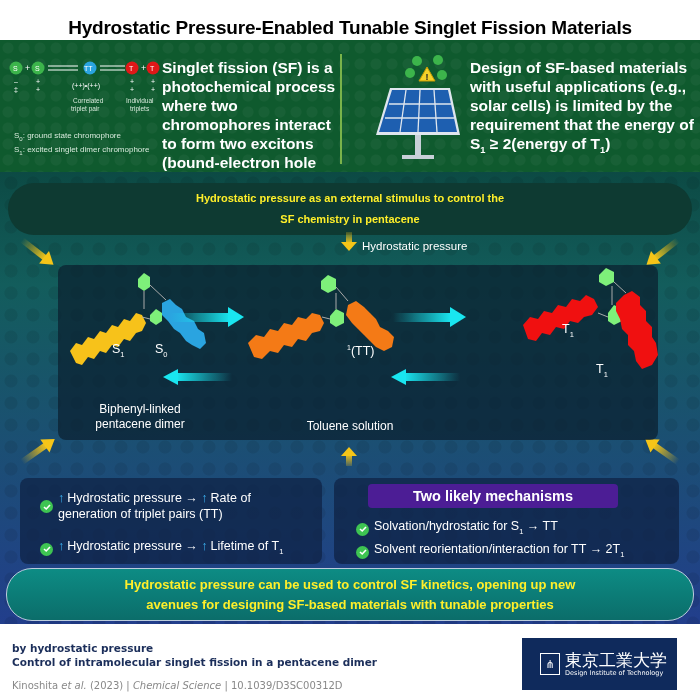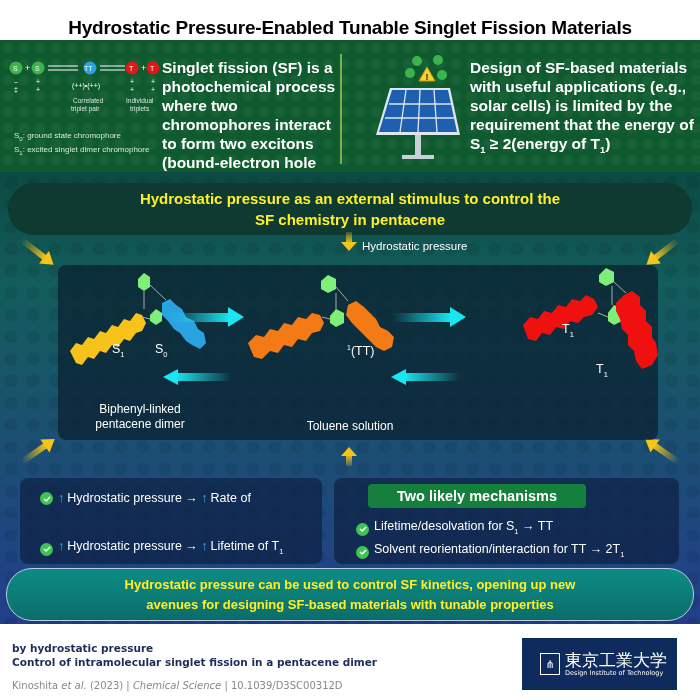--- a/index.html
+++ b/index.html
@@ -8,28 +8,28 @@
 .top-band{position:absolute;left:0;top:40px;width:700px;height:132px;background:#0f5a2e;background-image:radial-gradient(circle,rgba(255,255,255,0.04) 5px,transparent 6px);background-size:16px 16px}
 .main-band{position:absolute;left:0;top:172px;width:700px;height:452px;background:linear-gradient(180deg,#0c4a44 0%,#125a5a 20%,#1a4e70 60%,#203f88 100%);background-image:radial-gradient(circle,rgba(0,0,0,0.08) 6px,transparent 7px),linear-gradient(180deg,#0c4a44 0%,#135d5c 25%,#1b4f73 60%,#223e8c 100%);background-size:22px 22px,100% 100%}
 .divider{position:absolute;left:340px;top:54px;width:2px;height:110px;background:#7ab34a}
 .sf-eq{position:absolute;left:10px;top:60px;width:150px;height:60px}
 .sf-note{position:absolute;color:#d8eadc;font-size:8px;white-space:nowrap}
 .sf-note sub{font-size:6px}
 .txt-white{color:#fff;font-weight:bold;font-size:15.5px;line-height:19px}
 .sf-text{position:absolute;left:162px;top:58px;width:180px}
 .design-text{position:absolute;left:470px;top:58px;width:230px}
 sub{font-size:60%}
-.header-pill{position:absolute;left:8px;top:183px;width:684px;height:52px;background:#0e3a32;border-radius:26px;display:flex;flex-direction:column;align-items:center;justify-content:center;color:#ffef2a;font-weight:bold;font-size:15px;line-height:21px;text-align:center}
+.header-pill{position:absolute;left:8px;top:183px;width:684px;height:52px;background:#0e3a32;border-radius:26px;display:flex;flex-direction:column;align-items:center;justify-content:center;color:#ffef2a;font-weight:bold;font-size:11px;line-height:21px;text-align:center}
 .hp-label{position:absolute;left:362px;top:240px;color:#fff;font-size:11.5px}
 .diagram{position:absolute;left:58px;top:265px;width:600px;height:175px;background:rgba(10,30,45,0.7);border-radius:8px}
 .dlabel{position:absolute;color:#fff;font-size:12px;text-align:center}
 .mol-label{position:absolute;color:#fff;font-size:12.5px}
 .bottom-left{position:absolute;left:20px;top:478px;width:302px;height:86px;background:rgba(15,35,70,0.75);border-radius:8px}
 .bottom-right{position:absolute;left:334px;top:478px;width:345px;height:86px;background:rgba(15,35,70,0.75);border-radius:8px}
-.mech-title{position:absolute;left:34px;top:6px;width:218px;height:24px;background:#15803d;border-radius:4px;color:#fff;font-weight:bold;font-size:14.5px;display:flex;align-items:center;justify-content:center}
+.mech-title{position:absolute;left:34px;top:6px;width:250px;height:24px;background:#4c1d95;border-radius:4px;color:#fff;font-weight:bold;font-size:14.5px;display:flex;align-items:center;justify-content:center}
 .check-row{position:absolute;display:flex;align-items:center;color:#fff;font-size:12.5px;line-height:16px}
 .check{width:13px;height:13px;border-radius:50%;background:#3ec452;display:inline-flex;align-items:center;justify-content:center;margin-right:5px;flex-shrink:0;margin-top:1px}
 .up{color:#3ab0f0;font-weight:bold;margin-right:3px}
 .concl{position:absolute;left:6px;top:568px;width:688px;height:53px;background:linear-gradient(180deg,#0d8c84 0%,#0b6d6a 100%);border:1px solid #bcd;border-radius:26px;display:flex;flex-direction:column;align-items:center;justify-content:center;color:#ffef2a;font-weight:bold;font-size:13px;line-height:20px;text-align:center}
 .footer-title{position:absolute;left:12px;top:641px;color:#1b2e5a;font-weight:bold;font-size:10.5px;line-height:14px;font-family:"DejaVu Sans",sans-serif}
 .footer-cite{position:absolute;left:12px;top:680px;color:#888;font-size:10px;font-family:"DejaVu Sans",sans-serif}
 .footer-cite i{font-style:italic}
 .logo{position:absolute;left:522px;top:638px;width:155px;height:52px;background:#0f2a5c;display:flex;align-items:center;padding-left:18px}
 .logo-mark{width:20px;height:22px;border:1.5px solid #fff;margin-right:5px;display:flex;align-items:center;justify-content:center;color:#fff;font-size:11px}
 .logo-jp{color:#fff;font-size:17px;line-height:18px;font-family:"DejaVu Sans",sans-serif}
@@ -224,41 +224,41 @@
 </div>
 <div class="dlabel" style="left:290px;top:419px;width:120px">Toluene solution</div>
 
 <div class="bottom-left">
   <div class="check-row" style="left:20px;top:12px;width:280px">
     <span class="check">
         <svg width="8" height="8" viewBox="0 0 8 8">
           <path d="M1 4 L3.2 6 L7 2" stroke="#fff" stroke-width="1.6" fill="none"></path>
         </svg>
       </span>
-    <span><span class="up">↑</span><span>Hydrostatic pressure</span> → <span class="up">↑</span><span>Rate of</span><br></span>
+    <span><span class="up">↑</span><span>Hydrostatic pressure</span> → <span class="up">↑</span><span>Rate of</span><br><span>generation of triplet pairs (TT)</span></span>
   </div>
   <div class="check-row" style="left:20px;top:60px;width:280px">
     <span class="check">
         <svg width="8" height="8" viewBox="0 0 8 8">
           <path d="M1 4 L3.2 6 L7 2" stroke="#fff" stroke-width="1.6" fill="none"></path>
         </svg>
       </span>
     <span><span class="up">↑</span><span>Hydrostatic pressure</span> → <span class="up">↑</span><span>Lifetime of T</span><sub>1</sub></span>
   </div>
 </div>
 
 <div class="bottom-right">
   <div class="mech-title">Two likely mechanisms</div>
   <div class="check-row" style="left:22px;top:40px">
     <span class="check">
         <svg width="8" height="8" viewBox="0 0 8 8">
           <path d="M1 4 L3.2 6 L7 2" stroke="#fff" stroke-width="1.6" fill="none"></path>
         </svg>
       </span>
-    <span><span>Lifetime/desolvation for S</span><sub>1</sub> → TT</span>
+    <span><span>Solvation/hydrostatic for S</span><sub>1</sub> → TT</span>
   </div>
   <div class="check-row" style="left:22px;top:63px">
     <span class="check">
         <svg width="8" height="8" viewBox="0 0 8 8">
           <path d="M1 4 L3.2 6 L7 2" stroke="#fff" stroke-width="1.6" fill="none"></path>
         </svg>
       </span>
     <span><span>Solvent reorientation/interaction for TT</span> → 2T<sub>1</sub></span>
   </div>
 </div>

